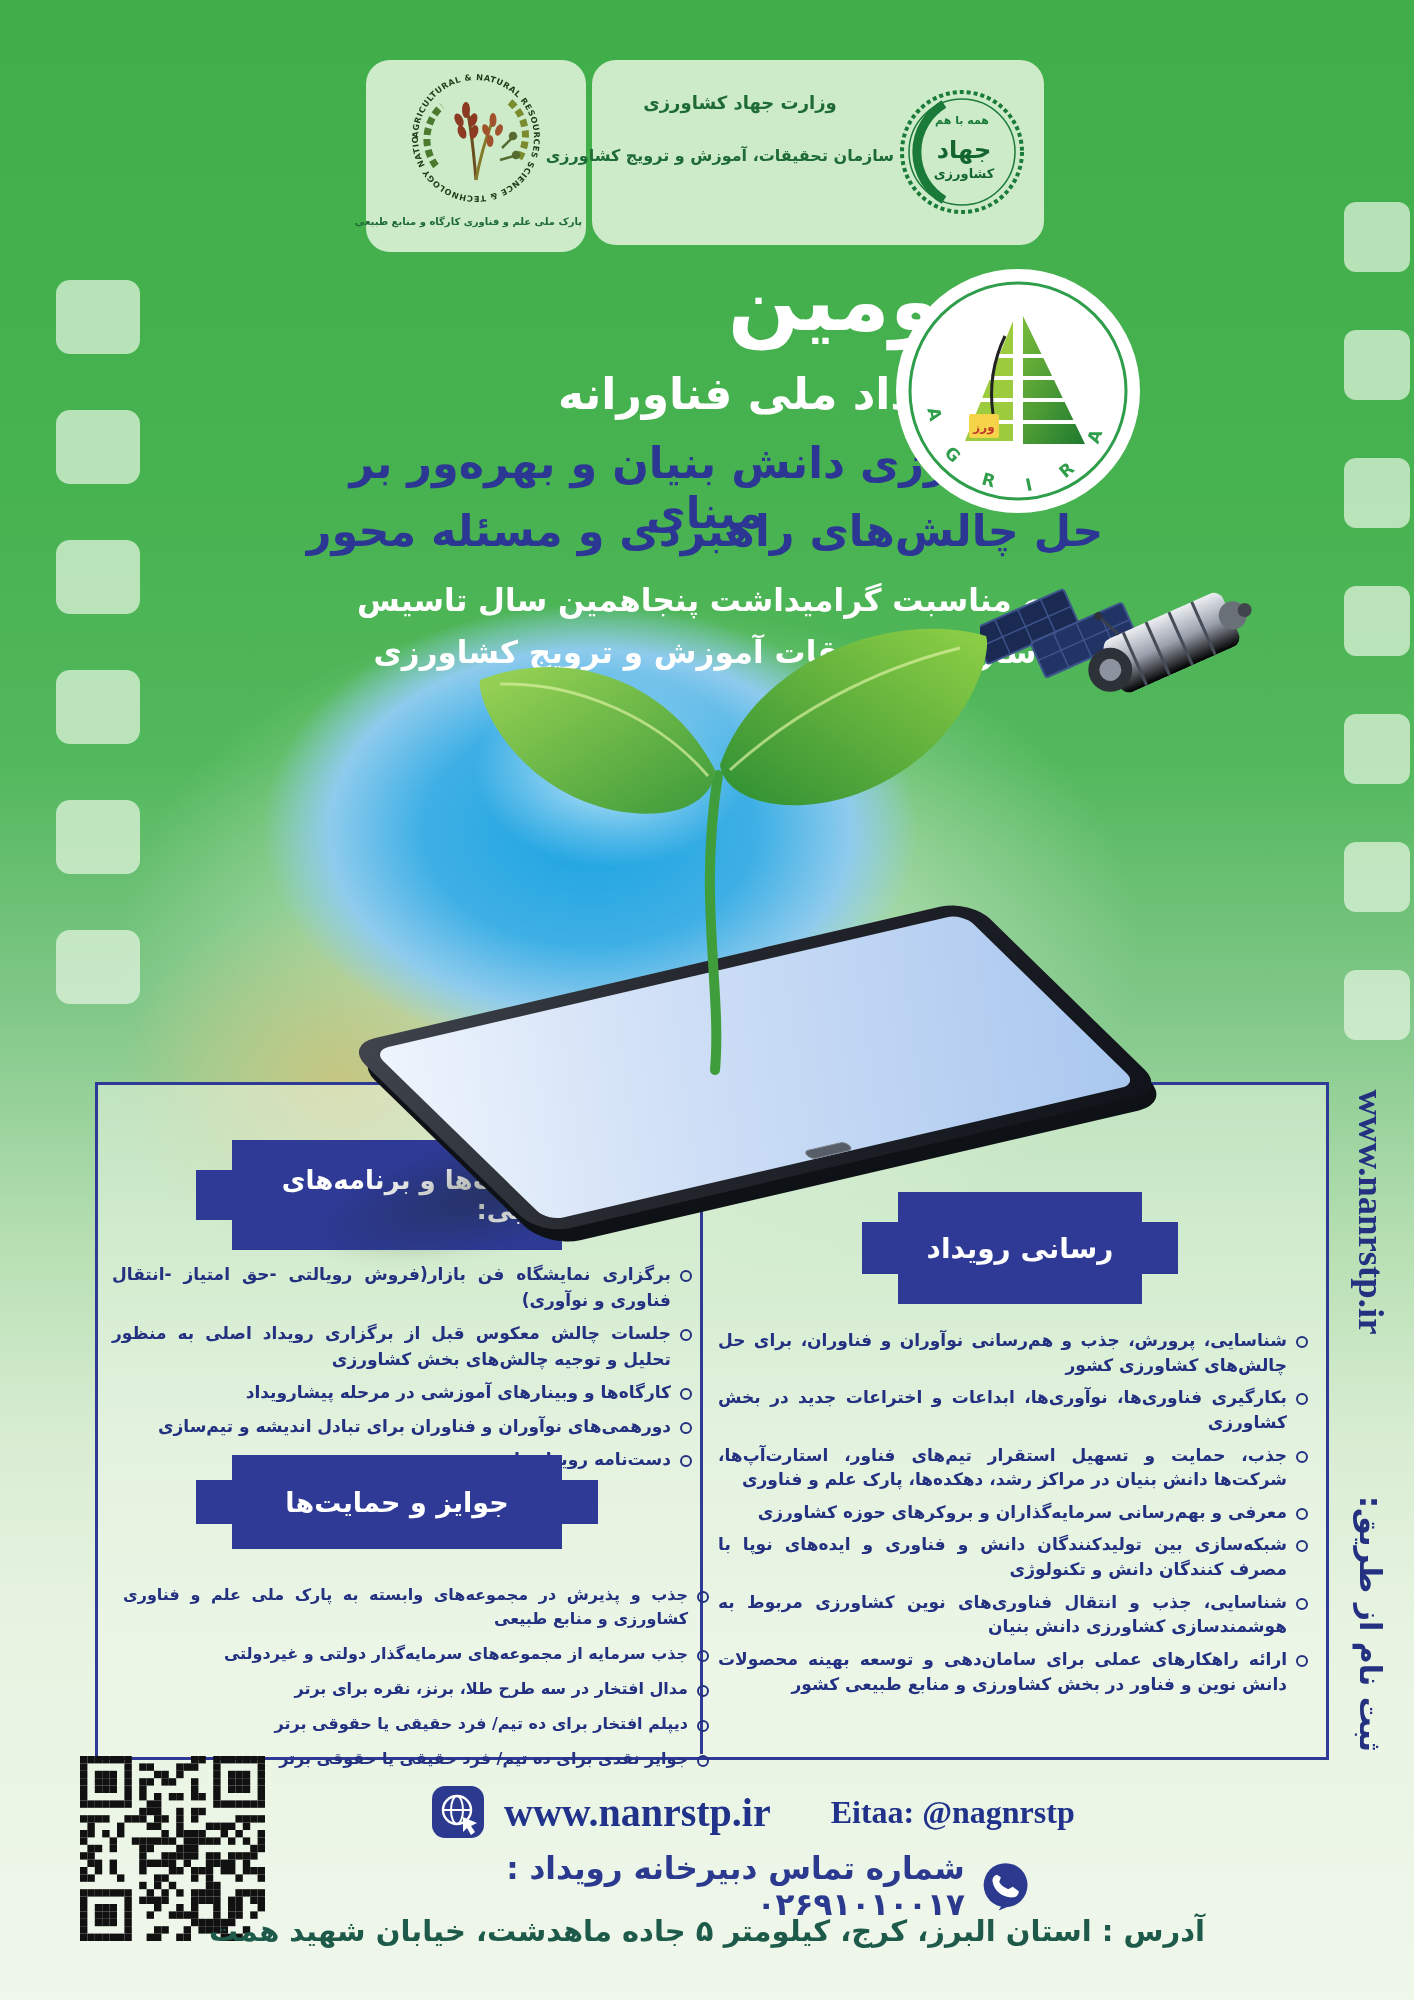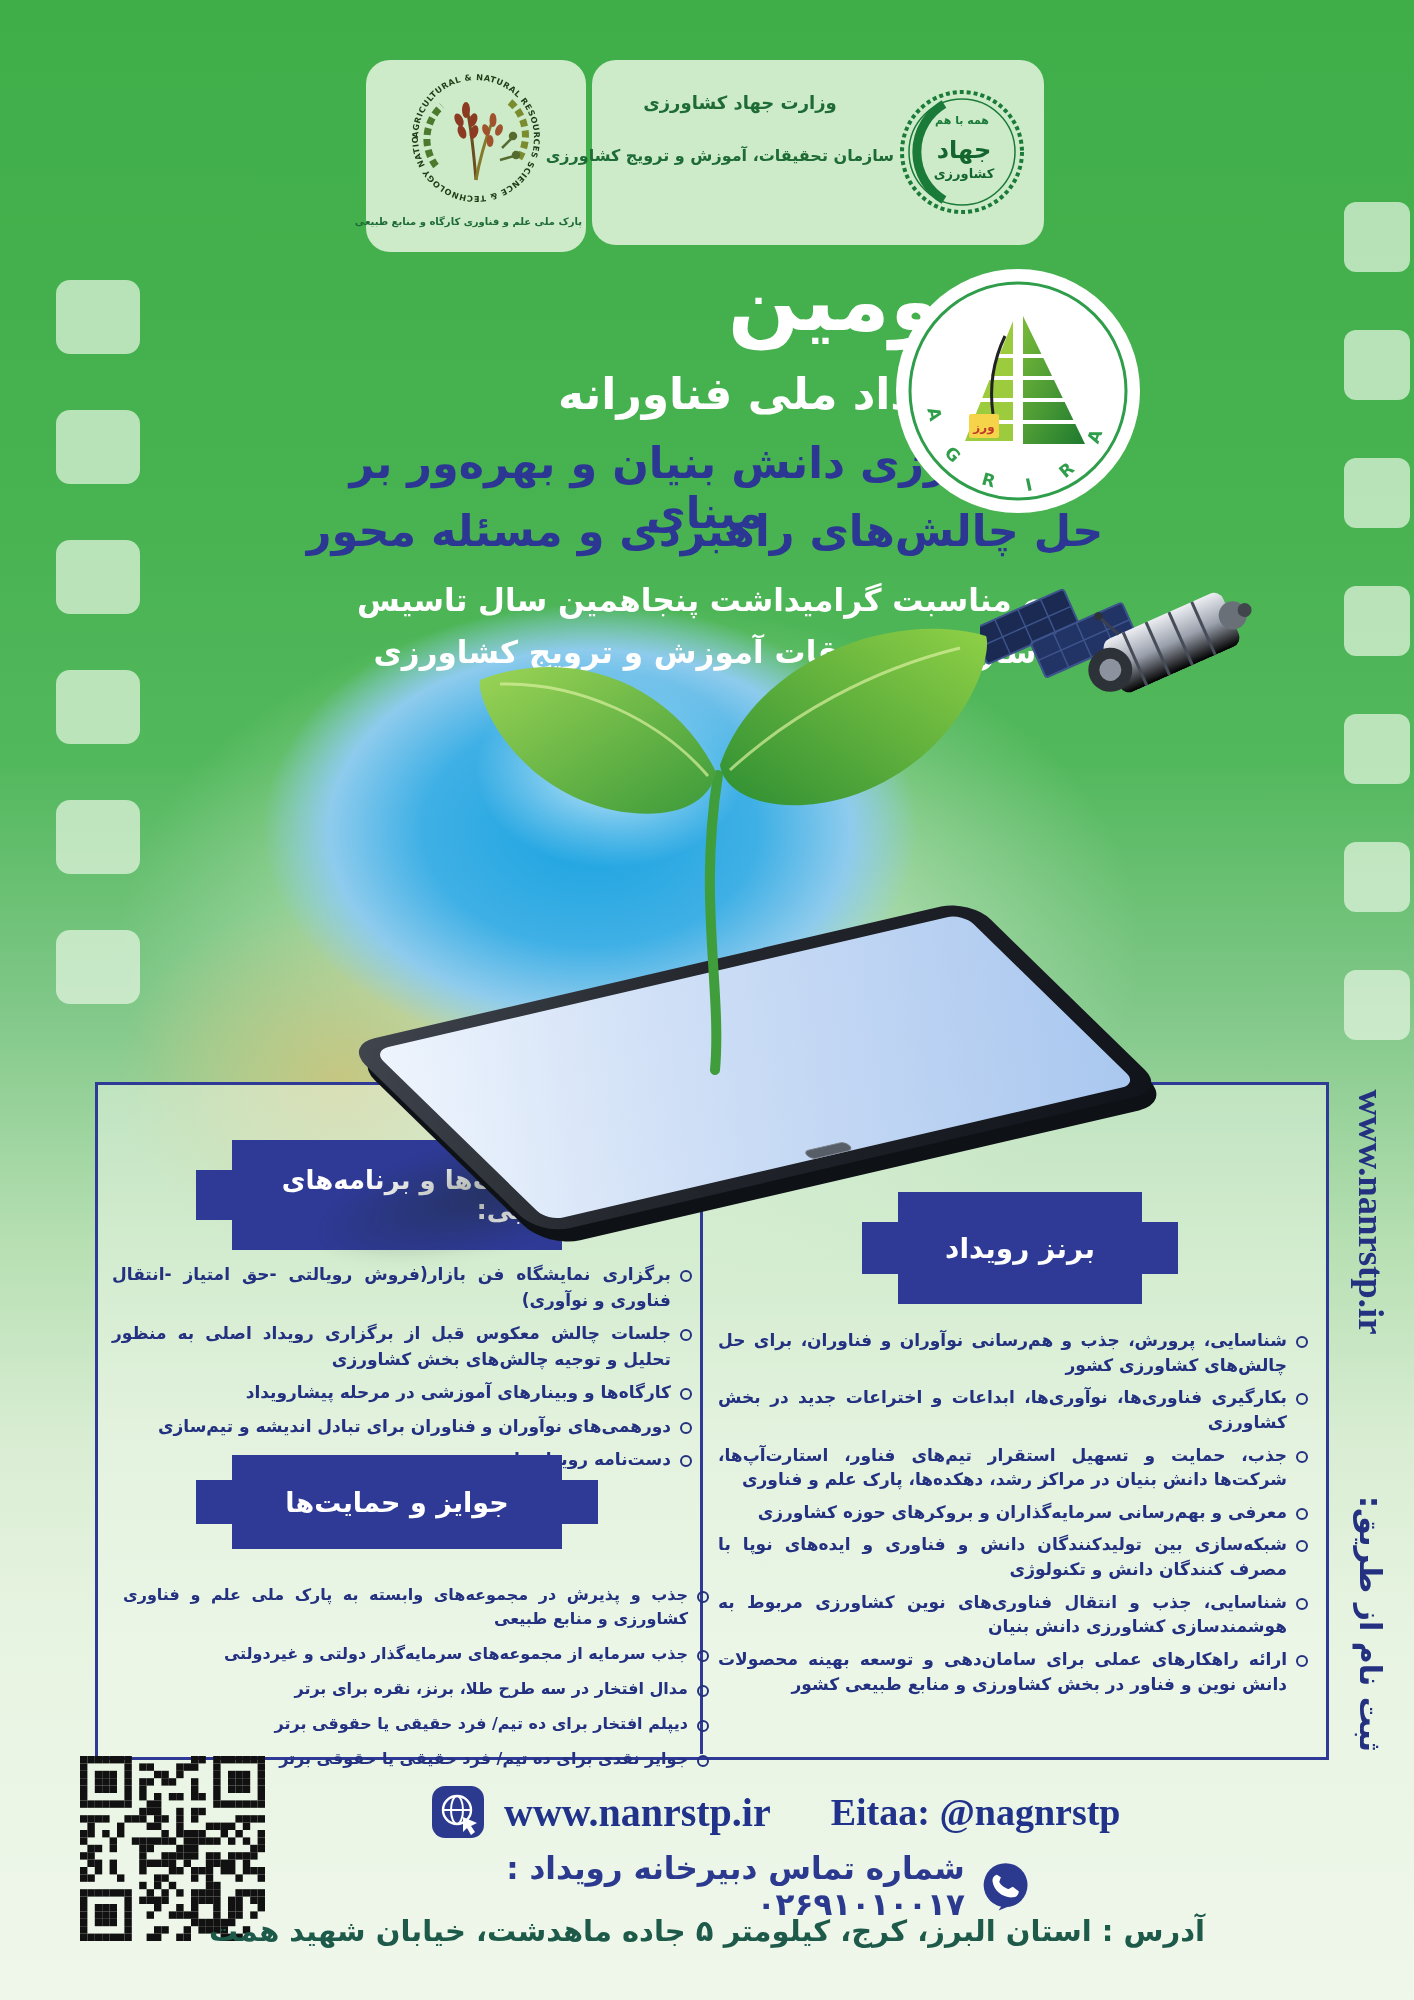--- a/index.html
+++ b/index.html
@@ -206,21 +206,21 @@
         <circle cx="275" cy="121" r="7" fill="#41454c"></circle>
       <line x1="150" y1="92" x2="140" y2="70" stroke="#3a4050" stroke-width="3"></line>
       <circle cx="139" cy="67" r="4" fill="#2d3138"></circle>
     </g>
   </svg>
 
   <div class="abs cbox" style="left:95px;top:1082px;width:1228px;height:672px;"></div>
   <div class="abs" style="left:700px;top:1082px;width:3px;height:672px;background:#2e3a96;"></div>
 
   <div class="abs ribbon" style="left:898px;top:1192px;width:244px;height:112px;font-size:28px;">
-    <span>برنز رویداد</span>
+    <span>رسانی رویداد</span>
   </div>
   <ul class="abs blist" style="left:718px;top:1328px;width:590px;">
     <li style="margin-bottom:8px">
         <span class="dot"></span>
         <span class="li-text lt-g">شناسایی، پرورش، جذب و هم‌رسانی نوآوران و فناوران، برای حل چالش‌های کشاورزی کشور</span>
       </li>
     <li style="margin-bottom:8px">
         <span class="dot"></span>
         <span class="li-text lt-g">بکارگیری فناوری‌ها، نوآوری‌ها، ابداعات و اختراعات جدید در بخش کشاورزی</span>
       </li>
@@ -641,21 +641,21 @@
 
   <div class="abs" style="left:430px;top:1784px;display:flex;align-items:center;gap:18px;">
     <svg width="56" height="56" viewBox="0 0 56 56">
       <rect x="2" y="2" width="52" height="52" rx="13" fill="#2b3a8e"></rect>
       <circle cx="27" cy="26" r="14" fill="none" stroke="#ffffff" stroke-width="2.4"></circle>
       <ellipse cx="27" cy="26" rx="6" ry="14" fill="none" stroke="#ffffff" stroke-width="2"></ellipse>
       <line x1="13" y1="26" x2="41" y2="26" stroke="#ffffff" stroke-width="2"></line>
       <polygon points="33,33 47,39 41,42 45,48 41,51 37,44 33,48" fill="#ffffff"></polygon>
     </svg>
     <span class="f-serif" style="font-size:40px">www.nanrstp.ir</span>
-    <span class="f-serif" style="font-size:38px;margin-left:42px">Eitaa: @nagnrstp</span>
+    <span class="f-serif" style="font-size:32px;margin-left:42px">Eitaa: @nagnrstp</span>
   </div>
 
   <div class="abs fa" style="left:370px;top:1850px;width:660px;display:flex;align-items:center;
        justify-content:flex-end;gap:16px;">
     <svg width="56" height="56" viewBox="0 0 56 56">
       <circle cx="28" cy="27" r="25" fill="#2b3a8e"></circle>
       <path d="M24 50 L20 56 L32 51 Z" fill="#2b3a8e"></path>
       <path d="M20 14 c-3 0-6 3-6 7 0 11 10 21 21 21 4 0 7-3 7-6 l-6-6 -5 2 c-4-1.5-8-5.5-9.5-9.5 l2.5-5 z" fill="#ffffff" transform="rotate(-8 28 28)"></path>
     </svg>
     <span class="f-fa" style="font-size:31px">شماره تماس دبیرخانه رویداد : ۰۲۶۹۱۰۱۰۰۱۷</span>

